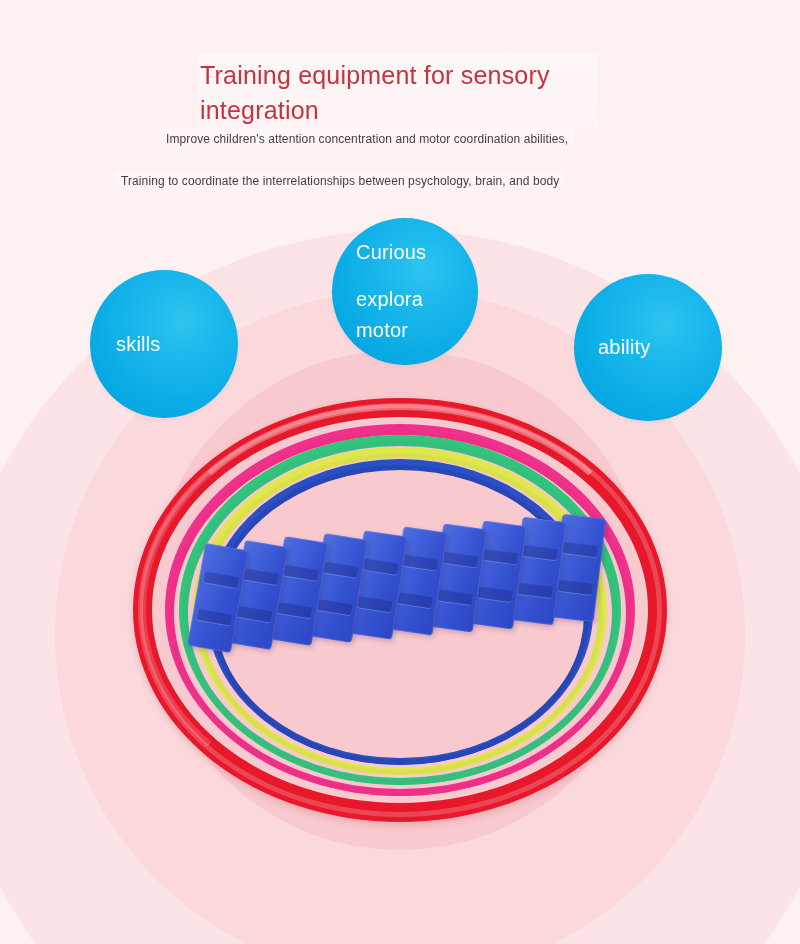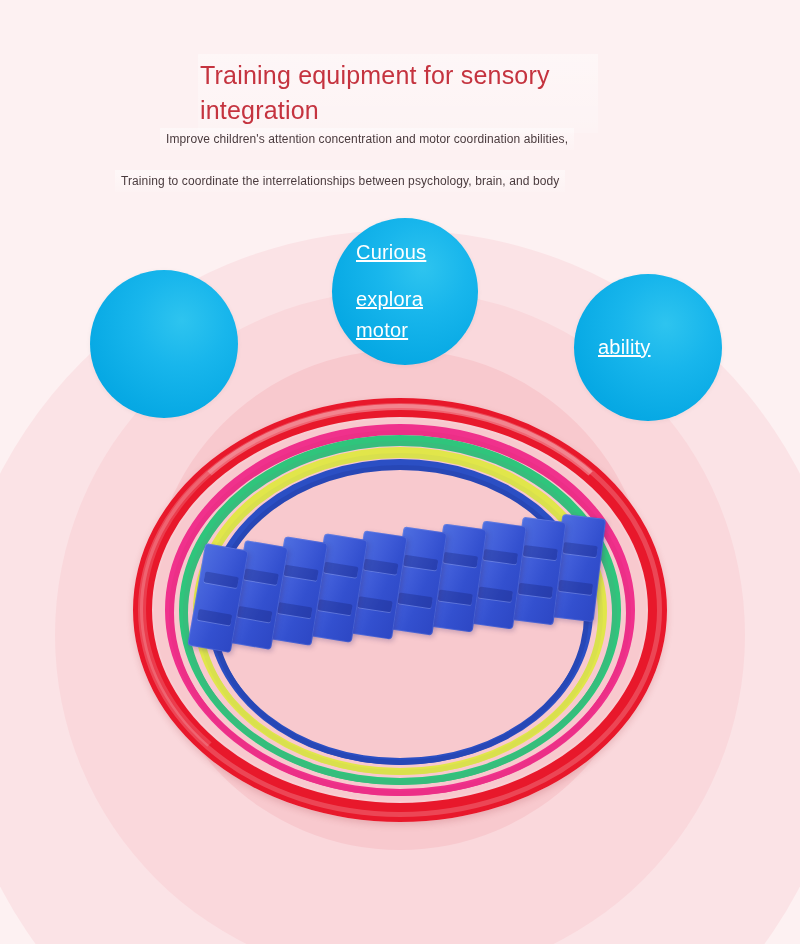--- a/index.html
+++ b/index.html
@@ -71,21 +71,20 @@
     flex-direction:column;
     justify-content:center;
     box-shadow:0 1px 5px rgba(0,0,0,.05);
   }
   .badge span {
     display:block;
     font-size:20px;
     line-height:1.95;
     letter-spacing:.2px;
     white-space:nowrap;
-    text-decoration:underline;
   }
 
   .badge-social  { left:90px;  top:270px; width:148px; height:148px; padding-left:26px; }
   .badge-curious { left:332px; top:218px; width:146px; height:147px; padding-left:24px; }
   .badge-sports  { left:574px; top:274px; width:148px; height:147px; padding-left:24px; }
 
   .badge-curious span { line-height:1.55; }
   .badge-curious .line-gap { margin-bottom:16px; }
 
   
@@ -208,20 +207,21 @@
         <div class="clip" style="left: 160px; top: 20.6667px; transform: rotate(8.7deg); z-index: 6;"></div>
         <div class="clip" style="left: 200px; top: 17.3333px; transform: rotate(8.3deg); z-index: 5;"></div>
         <div class="clip" style="left: 240px; top: 14px; transform: rotate(8deg); z-index: 4;"></div>
         <div class="clip" style="left: 280px; top: 10.6667px; transform: rotate(7.7deg); z-index: 3;"></div>
         <div class="clip" style="left: 320px; top: 7.33333px; transform: rotate(7.3deg); z-index: 2;"></div>
         <div class="clip" style="left: 360px; top: 4px; transform: rotate(7deg); z-index: 1;"></div>
       </div>
   </div>
 
   <div class="badge badge-social">
+    <span>skills</span>
   </div>
 
   <div class="badge badge-curious">
     <span class="line-gap">Curious</span>
     <span>explora</span>
     <span>motor</span>
   </div>
 
   <div class="badge badge-sports">
     <span>ability</span>

